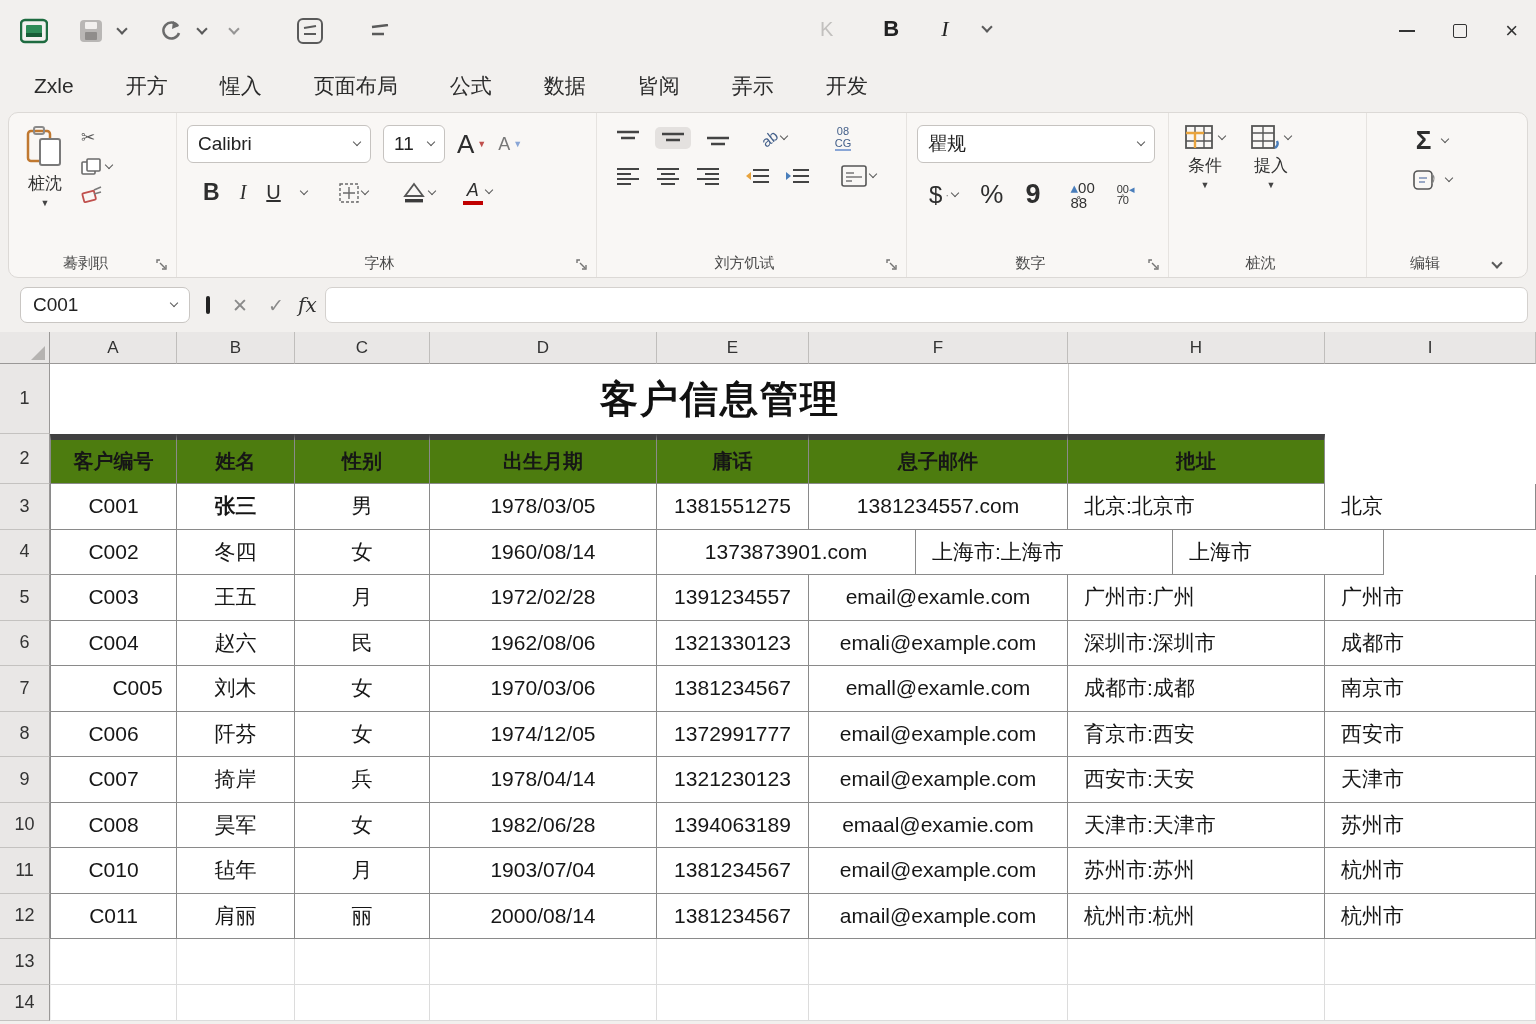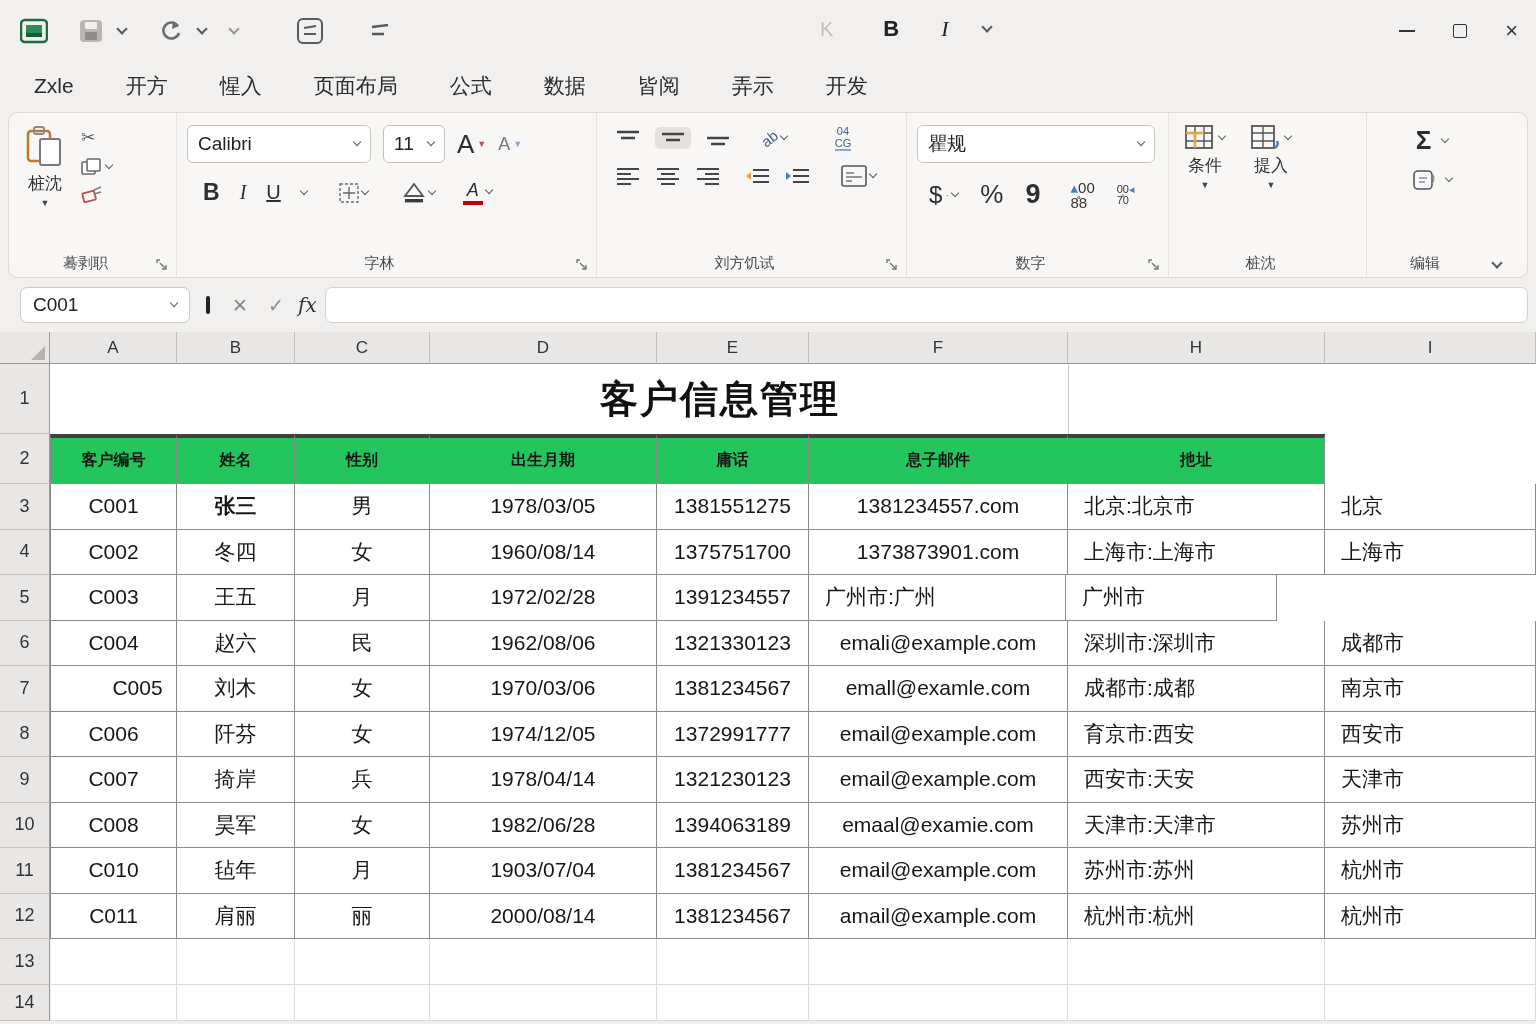--- a/index.html
+++ b/index.html
@@ -54,21 +54,21 @@
   .colrow{height:32px}
   .corner{width:50px;background:#e9e7e6;border-right:1px solid #9a9897;border-bottom:1px solid #9a9897;
     position:relative;flex:none}
   .corner::after{content:"";position:absolute;right:4px;bottom:3px;border-style:solid;
     border-width:0 0 14px 14px;border-color:transparent transparent #b5b3b1 transparent}
   .colh{background:#e9e7e6;border-right:1px solid #c0bebc;border-bottom:1px solid #9a9897;
     display:flex;align-items:center;justify-content:center;font-size:17px;color:#333;flex:none}
   .c{flex:none;display:flex;align-items:center;justify-content:center;font-size:21px;color:#161616;
     border-right:1px solid #8a8a8a;border-bottom:1px solid #8a8a8a;overflow:hidden;white-space:nowrap}
   .c.first{border-left:1px solid #8a8a8a}
-  .c.h{background:#22c55e;font-weight:bold;border-top:4px solid #404040;font-size:16px}
+  .c.h{background:#4d7c0f;font-weight:bold;border-top:6px solid #404040;font-size:20px}
   .c.c6,.c.c7{justify-content:flex-start;padding-left:16px}
   .c.h.c6,.c.h.c7{justify-content:center;padding-left:0}
   .c.light{border-right:1px solid #dcdcdc;border-bottom:1px solid #dcdcdc}
   .c.light.first{border-left:1px solid #eee}
   .titlecell{flex:none;width:1486px;position:relative;background:#fff;border-bottom:0}
   .ttl{position:absolute;left:0;right:146px;top:0;bottom:0;display:flex;align-items:center;
     justify-content:center;font-size:38px;font-weight:bold;color:#111;letter-spacing:2px}
   .vline{position:absolute;left:1018px;top:0;bottom:0;width:1px;background:#cfcdcb}
 </style>
 </head>
@@ -245,21 +245,21 @@
       <span>
           <svg width="26" height="18">
             <path d="M2 9 H24 M6 15 H20" stroke="#444" stroke-width="2.4"></path>
           </svg>
         </span>
       <span class="tool" style="margin-left:16px">
         <span style="display:inline-block;transform:rotate(-38deg);font-size:15px;color:#44608a">ab</span>
         <span class="chev sm"></span>
       </span>
       <span style="margin-left:34px;display:flex;flex-direction:column;align-items:center;font-size:11px;color:#44608a;line-height:1.1">
-        <span>04</span>
+        <span>08</span>
         <span style="border-bottom:2px solid #8aa6d6">CG</span>
       </span>
     </div>
     <div class="rrow" style="margin-top:14px;gap:14px;padding-left:8px">
       <span>
           <svg width="26" height="18">
             <path d="M2 2 H24 M2 7 H16 M2 12 H24 M2 17 H16" stroke="#444" stroke-width="2.2"></path>
           </svg>
         </span>
       <span>
@@ -434,32 +434,32 @@
       <div class="c c5" style="width: 259px;">1381234557.com</div>
       <div class="c c6" style="width: 257px;">北京:北京市</div>
       <div class="c c7" style="width: 211px;">北京</div>
     </div>
     <div class="srow" style="height: 45.5px;">
       <div class="rh">4</div>
       <div class="c c0 first" style="width: 127px;">C002</div>
       <div class="c c1" style="width: 118px;">冬四</div>
       <div class="c c2" style="width: 135px;">女</div>
       <div class="c c3" style="width: 227px;">1960/08/14</div>
-      <div class="c c4" style="width: 152px;">1375751700</div>
       <div class="c c5" style="width: 259px;">1373873901.com</div>
       <div class="c c6" style="width: 257px;">上海市:上海市</div>
       <div class="c c7" style="width: 211px;">上海市</div>
     </div>
     <div class="srow" style="height: 45.5px;">
       <div class="rh">5</div>
       <div class="c c0 first" style="width: 127px;">C003</div>
       <div class="c c1" style="width: 118px;">王五</div>
       <div class="c c2" style="width: 135px;">月</div>
       <div class="c c3" style="width: 227px;">1972/02/28</div>
       <div class="c c4" style="width: 152px;">1391234557</div>
+      <div class="c c5" style="width: 259px;">email@examle.com</div>
       <div class="c c6" style="width: 257px;">广州市:广州</div>
       <div class="c c7" style="width: 211px;">广州市</div>
     </div>
     <div class="srow" style="height: 45.5px;">
       <div class="rh">6</div>
       <div class="c c0 first" style="width: 127px;">C004</div>
       <div class="c c1" style="width: 118px;">赵六</div>
       <div class="c c2" style="width: 135px;">民</div>
       <div class="c c3" style="width: 227px;">1962/08/06</div>
       <div class="c c4" style="width: 152px;">1321330123</div>

